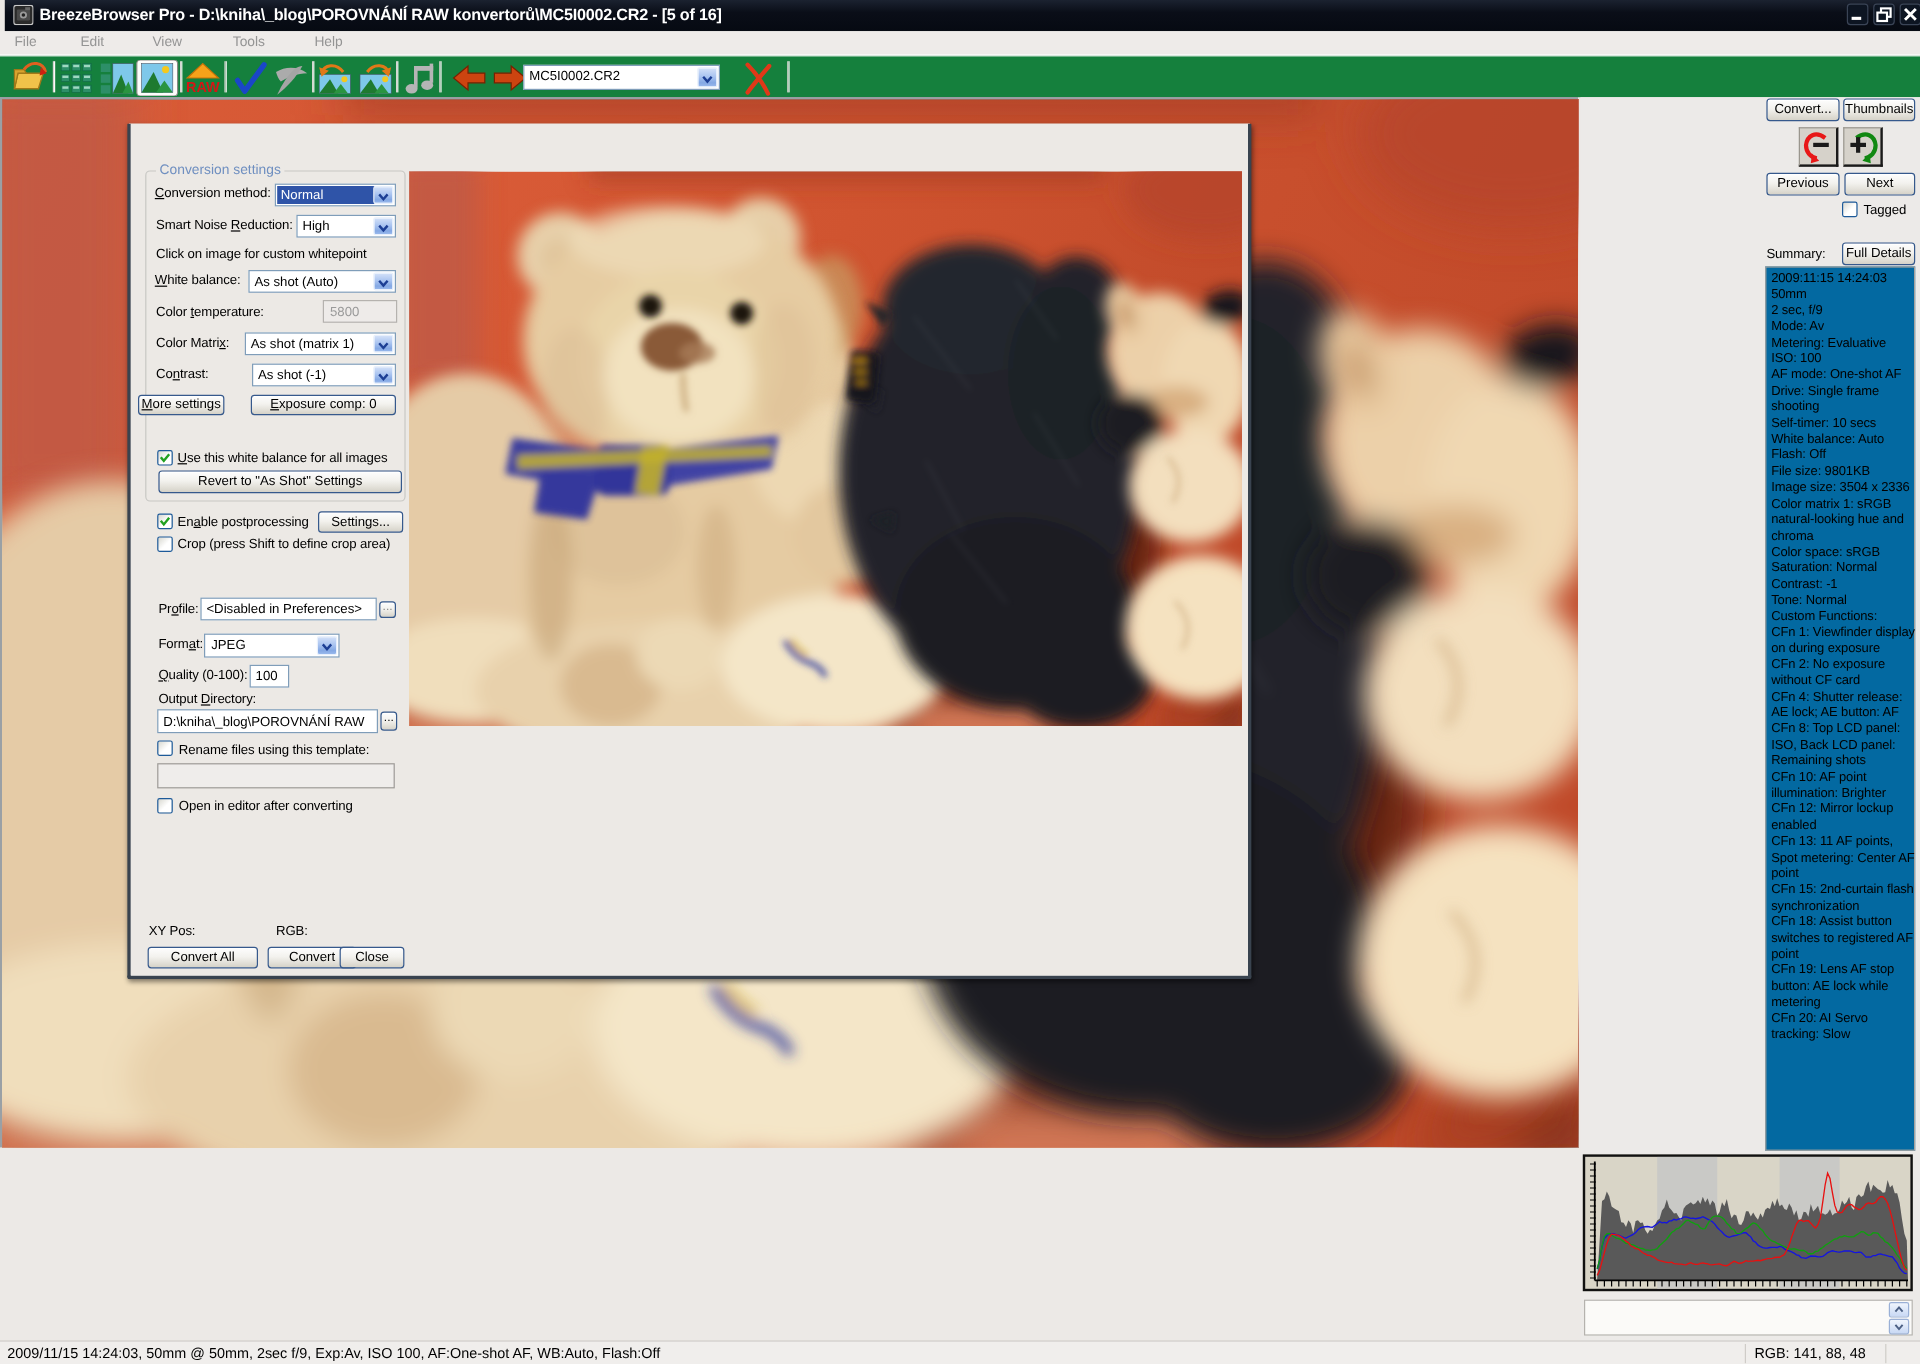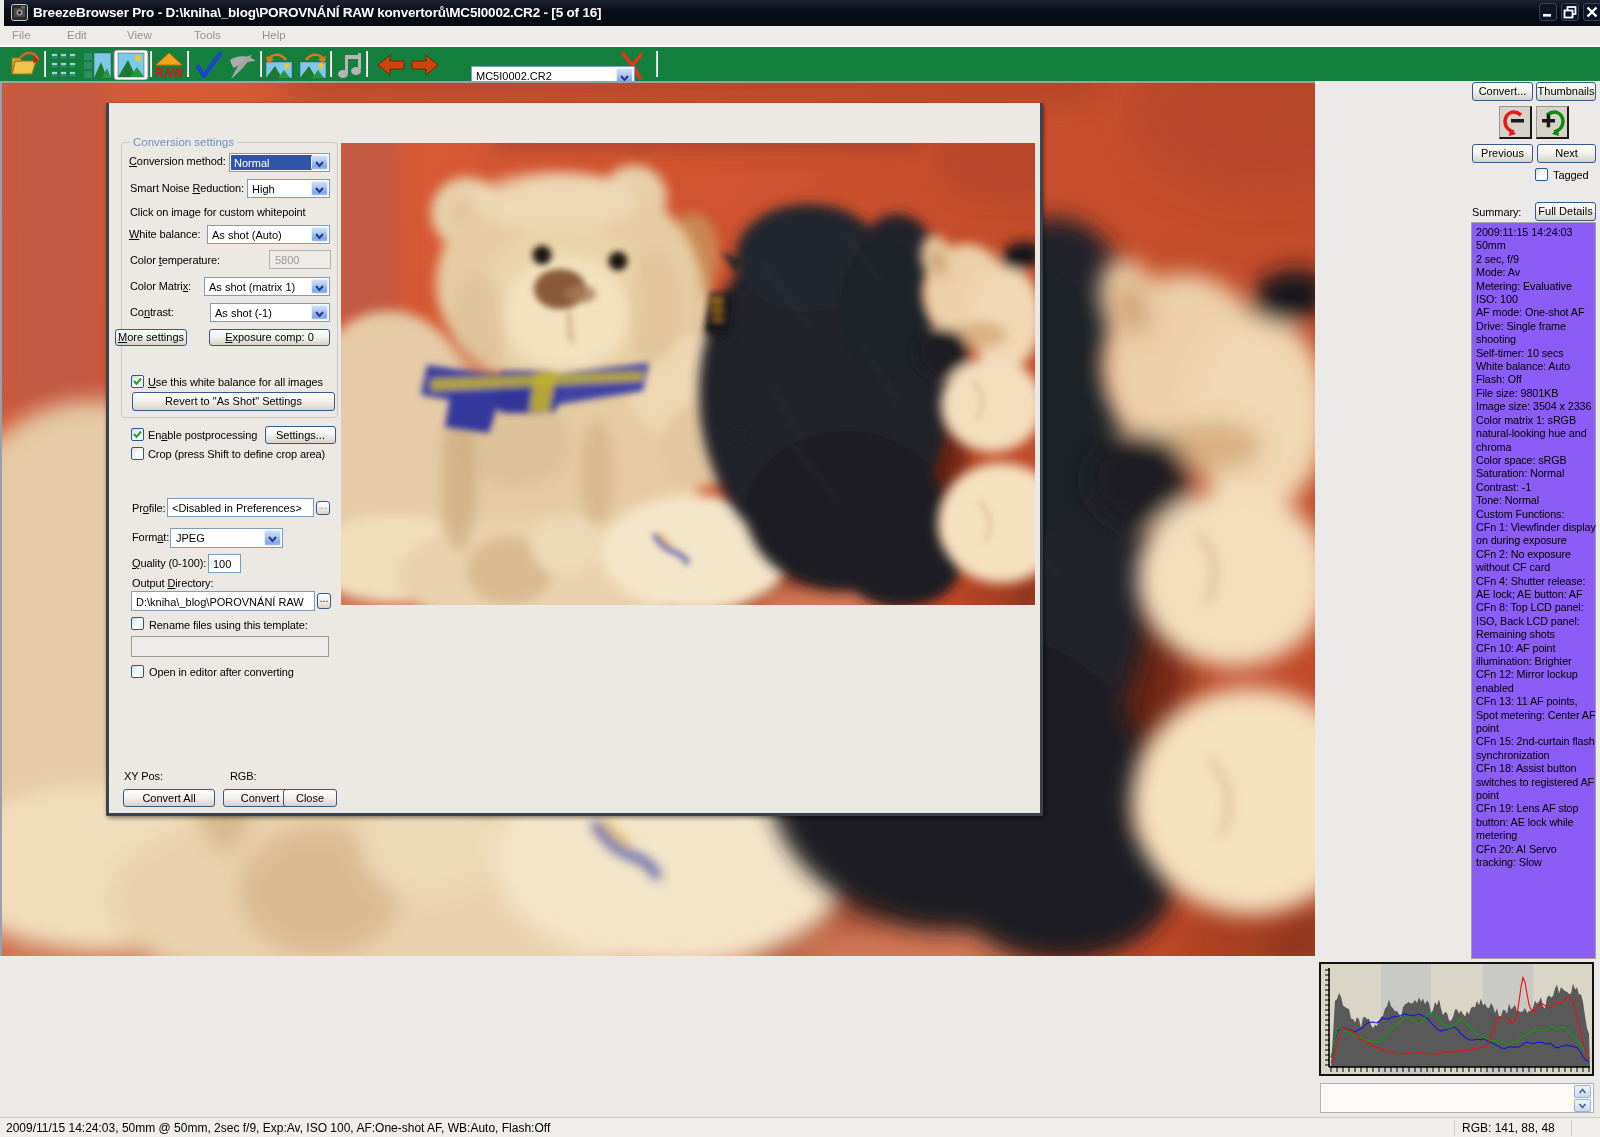--- a/index.html
+++ b/index.html
@@ -155,21 +155,21 @@
     </g>
 
     <g transform="translate(402,3)">
       <path d="M28 12 L16 2 L16 8 L2 8 L2 16 L16 16 L16 22 Z" fill="#cc4410" stroke="#7a2000" stroke-width="1"></path>
     </g>
 
     <g transform="translate(610,2)">
       <path d="M5 2 C11 8 17 16 22 26 M23 3 C17 10 10 18 5 25" stroke="#e03818" stroke-width="3.6" fill="none" stroke-linecap="round"></path>
     </g>
   </svg>
-  <div class="xpfield" style="left:471px;top:7px;width:164px;height:21px;margin-top:12px;">
+  <div class="xpfield" style="left:436px;top:7px;width:164px;height:21px;">
     <span style="position:absolute;left:4px;top:3px;">MC5I0002.CR2</span>
     <span class="xpcombo-btn"><svg width="15" height="17" viewBox="0 0 15 17">
           <path d="M4 7 L7.5 11 L11 7" stroke="#1c3e94" stroke-width="2" fill="none"></path>
         </svg></span>
   </div>
   <span class="tsep" style="left:44px;"></span>
   <span class="tsep" style="left:150px;"></span>
   <span class="tsep" style="left:187px;"></span>
   <span class="tsep" style="left:260px;"></span>
   <span class="tsep" style="left:330px;"></span>
@@ -200,21 +200,21 @@
       <rect x="4" y="11" width="13" height="3.5" fill="#1a1a1a"></rect>
       <rect x="8.7" y="6.3" width="3.5" height="13" fill="#1a1a1a"></rect>
     </svg>
   </div>
   <div class="xpbtn" style="left:155px;top:63px;width:61px;height:19px;line-height:17px;">Previous</div>
   <div class="xpbtn" style="left:220px;top:63px;width:59px;height:19px;line-height:17px;">Next</div>
   <span class="chk" style="left:218px;top:87px;"></span>
   <span class="lbl" style="left:236px;top:88px;">Tagged</span>
   <span class="lbl" style="left:155px;top:125px;">Summary:</span>
   <div class="xpbtn" style="left:218px;top:121px;width:61px;height:19px;line-height:17px;">Full Details</div>
-  <div class="abs" style="left:154px;top:141px;width:125px;height:737px;border:1px solid #a5a29e;background:#8b5cf6;">
+  <div class="abs" style="left:154px;top:141px;width:125px;height:737px;border:1px solid #a5a29e;background:#0369a1;">
     <div style="position:absolute;left:4px;top:3px;font-size:10.8px;line-height:13.4px;color:#000;white-space:nowrap;letter-spacing:-0.1px;">2009:11:15 14:24:03<br>50mm<br>2 sec, f/9<br>Mode: Av<br>Metering: Evaluative<br>ISO: 100<br>AF mode: One-shot AF<br>Drive: Single frame<br>shooting<br>Self-timer: 10 secs<br>White balance: Auto<br>Flash: Off<br>File size: 9801KB<br>Image size: 3504 x 2336<br>Color matrix 1: sRGB<br>natural-looking hue and<br>chroma<br>Color space: sRGB<br>Saturation: Normal<br>Contrast: -1<br>Tone: Normal<br>Custom Functions:<br>CFn 1: Viewfinder display<br>on during exposure<br>CFn 2: No exposure<br>without CF card<br>CFn 4: Shutter release:<br>AE lock; AE button: AF<br>CFn 8: Top LCD panel:<br>ISO, Back LCD panel:<br>Remaining shots<br>CFn 10: AF point<br>illumination: Brighter<br>CFn 12: Mirror lockup<br>enabled<br>CFn 13: 11 AF points,<br>Spot metering: Center AF<br>point<br>CFn 15: 2nd-curtain flash<br>synchronization<br>CFn 18: Assist button<br>switches to registered AF<br>point<br>CFn 19: Lens AF stop<br>button: AE lock while<br>metering<br>CFn 20: AI Servo<br>tracking: Slow</div>
   </div>
 </div>
 
 <div class="abs" style="left:1319px;top:962px;width:275px;height:114px;background:#d9d5c7;border:2px solid #111;">
 <svg width="271" height="110" viewBox="0 0 271 110">
 <rect x="60" y="0" width="50" height="110" fill="#c9c9c6"></rect>
 <rect x="162" y="0" width="50" height="110" fill="#c9c9c6"></rect>
 <path d="M12,105 L12,103.5 L14,72.4 L16,38.8 L18,37.3 L20,30.9 L22,34.8 L24,43.5 L26,44.9 L28,46.2 L30,47.1 L32,56.6 L34,57.0 L36,60.6 L38,54.9 L40,57.6 L42,65.6 L44,55.4 L46,54.9 L48,57.2 L50,56.8 L52,63.1 L54,66.2 L56,62.7 L58,63.9 L60,59.1 L62,55.1 L64,53.7 L66,46.7 L68,44.3 L70,37.6 L72,44.3 L74,46.6 L76,49.3 L78,48.9 L80,52.2 L82,55.2 L84,45.3 L86,42.5 L88,41.3 L90,39.9 L92,41.8 L94,40.7 L96,38.1 L98,41.3 L100,35.3 L102,40.0 L104,36.5 L106,42.6 L108,38.4 L110,41.0 L112,51.0 L114,47.9 L116,39.9 L118,43.3 L120,37.2 L122,46.5 L124,53.3 L126,50.0 L128,50.9 L130,58.3 L132,58.8 L134,55.0 L136,47.4 L138,47.4 L140,51.8 L142,48.5 L144,52.0 L146,54.4 L148,49.0 L150,52.6 L152,46.1 L154,44.5 L156,45.6 L158,38.7 L160,43.2 L162,36.6 L164,43.3 L166,41.8 L168,45.4 L170,46.3 L172,41.0 L174,44.3 L176,51.0 L178,46.5 L180,54.6 L182,54.1 L184,47.8 L186,48.2 L188,52.0 L190,41.4 L192,47.5 L194,45.4 L196,42.8 L198,49.7 L200,49.0 L202,50.3 L204,49.1 L206,45.8 L208,50.9 L210,49.0 L212,48.9 L214,45.8 L216,38.4 L218,41.8 L220,39.6 L222,35.3 L224,44.2 L226,46.5 L228,35.6 L230,33.2 L232,35.5 L234,34.1 L236,26.6 L238,22.6 L240,31.4 L242,25.2 L244,27.2 L246,29.0 L248,29.8 L250,32.0 L252,31.6 L254,21.4 L256,27.6 L258,25.5 L260,32.4 L262,32.3 L264,40.0 L266,54.1 L268,66.2 L270,71.8 L271,105 Z" fill="#595959" transform="translate(-2,-2)"></path>
 <g transform="translate(-2,-2)">

